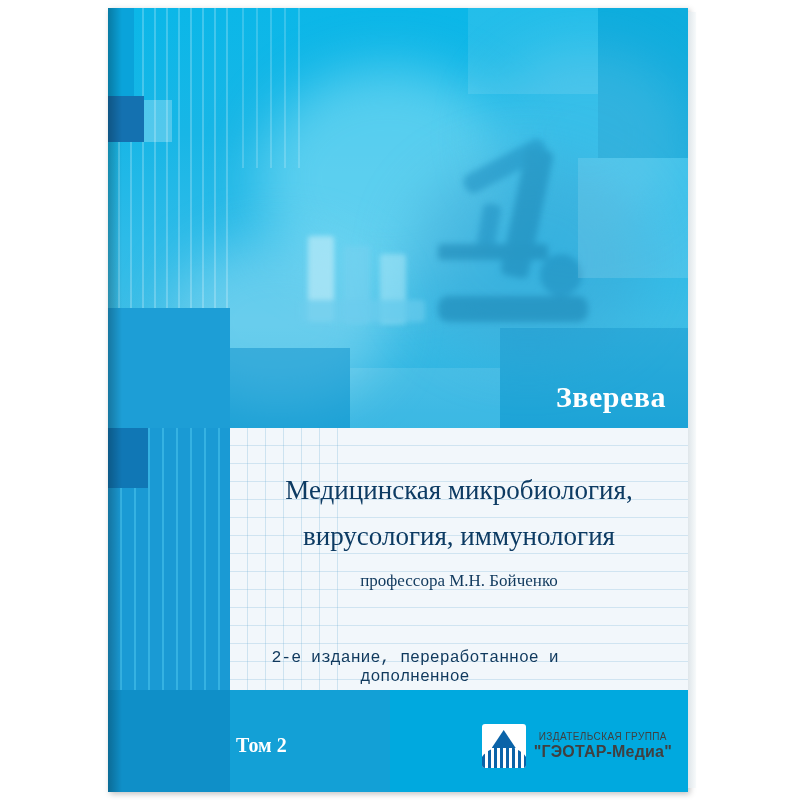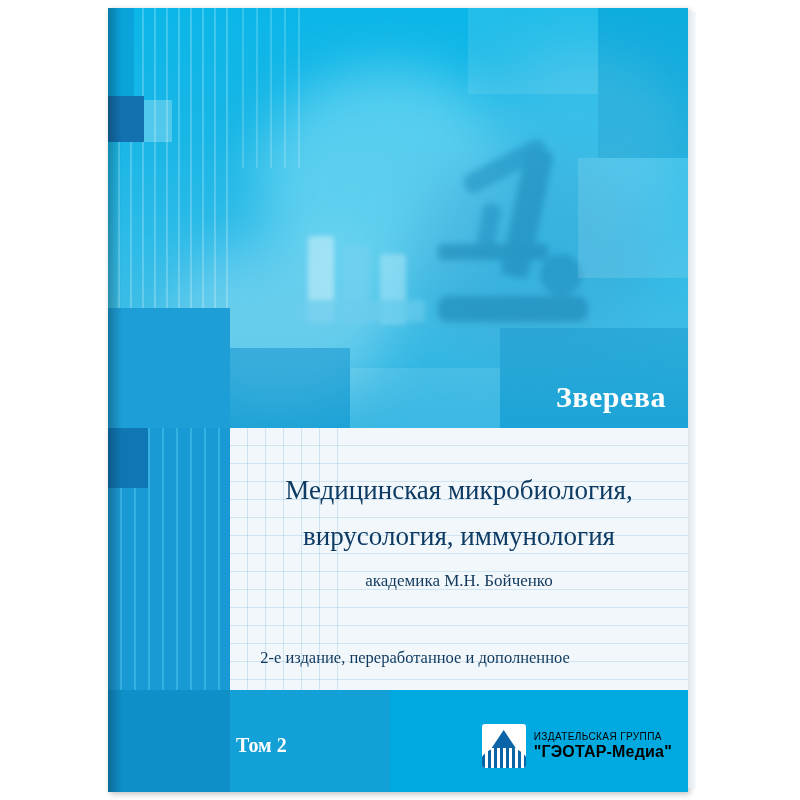--- a/index.html
+++ b/index.html
@@ -235,21 +235,21 @@
     color: #10395d;
     line-height: 26px;
   }
 
   .edition {
     position: absolute;
     left: 122px;
     top: 640px;
     width: 370px;
     text-align: center;
-    font-family: Liberation Serif, serif;
+    font-family: Liberation Mono, monospace;
     font-size: 16.5px;
     color: #10395d;
   }
 
   .volume {
     position: absolute;
     left: 128px;
     top: 726px;
     font-family: "Liberation Serif", serif;
     font-weight: bold;
@@ -283,23 +283,23 @@
       #0b63a8 0px, #0b63a8 3px, #ffffff 3px, #ffffff 6px);
   }
   .pub-mark::after {
     content: "";
     position: absolute; left: 10px; top: 6px;
     width: 24px; height: 18px;
     background: #0b63a8;
     clip-path: polygon(0% 100%, 50% 0%, 100% 100%);
   }
   .pub-text {
-    color: #000000;
+    color: #404040;
     line-height: 1.15;
-    text-align: left;
+    text-align: center;
   }
   .pub-text .small {
     font-family: "Liberation Sans", sans-serif;
     font-size: 10px;
     letter-spacing: 0.4px;
   }
   .pub-text .big {
     font-family: "Liberation Sans", sans-serif;
     font-weight: bold;
     font-size: 16px;
@@ -373,21 +373,21 @@
     <div class="title-panel">
       <div class="grid-left"></div>
     </div>
 
     <div class="title-main">
       <span>Медицинская микробиология,</span>
       <span class="l2">вирусология, иммунология</span>
     </div>
 
     <div class="editors">
-      <div>академика М.Н. Бойченко</div>
+      <div>профессора М.Н. Бойченко</div>
     </div>
 
     <div class="edition">2-е издание, переработанное и дополненное</div>
 
     <div class="bottom-field">
       <div class="bf-dark"></div>
       <div class="bf-mid"></div>
       <div class="bf-light"></div>
     </div>
 

